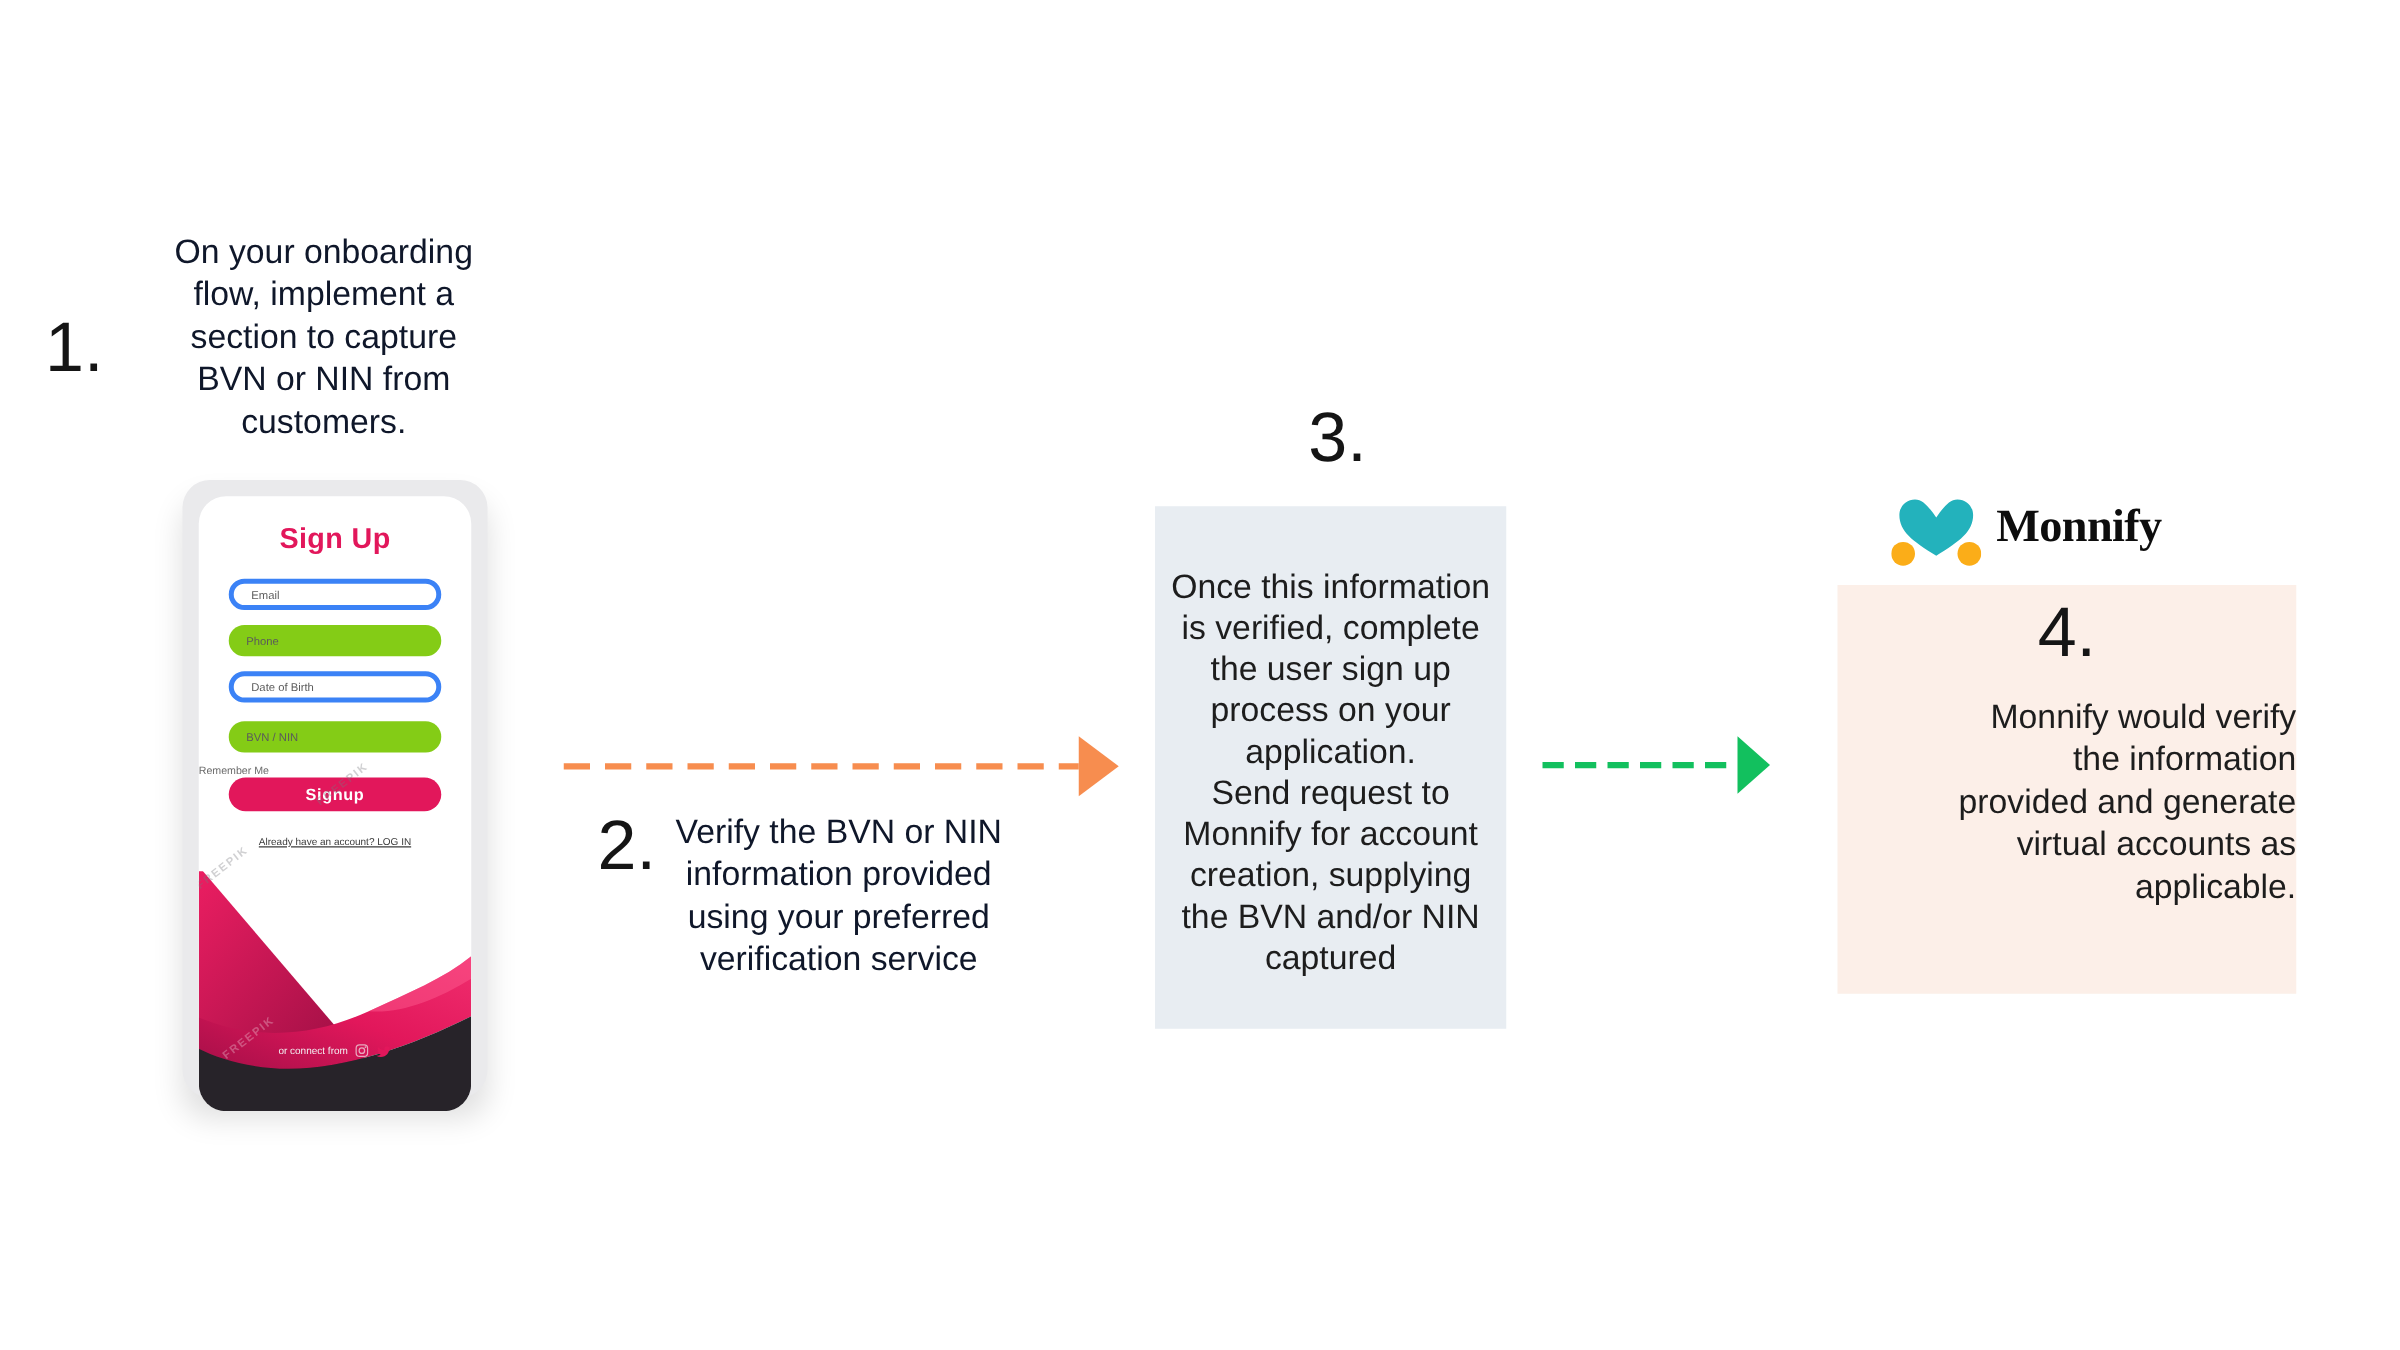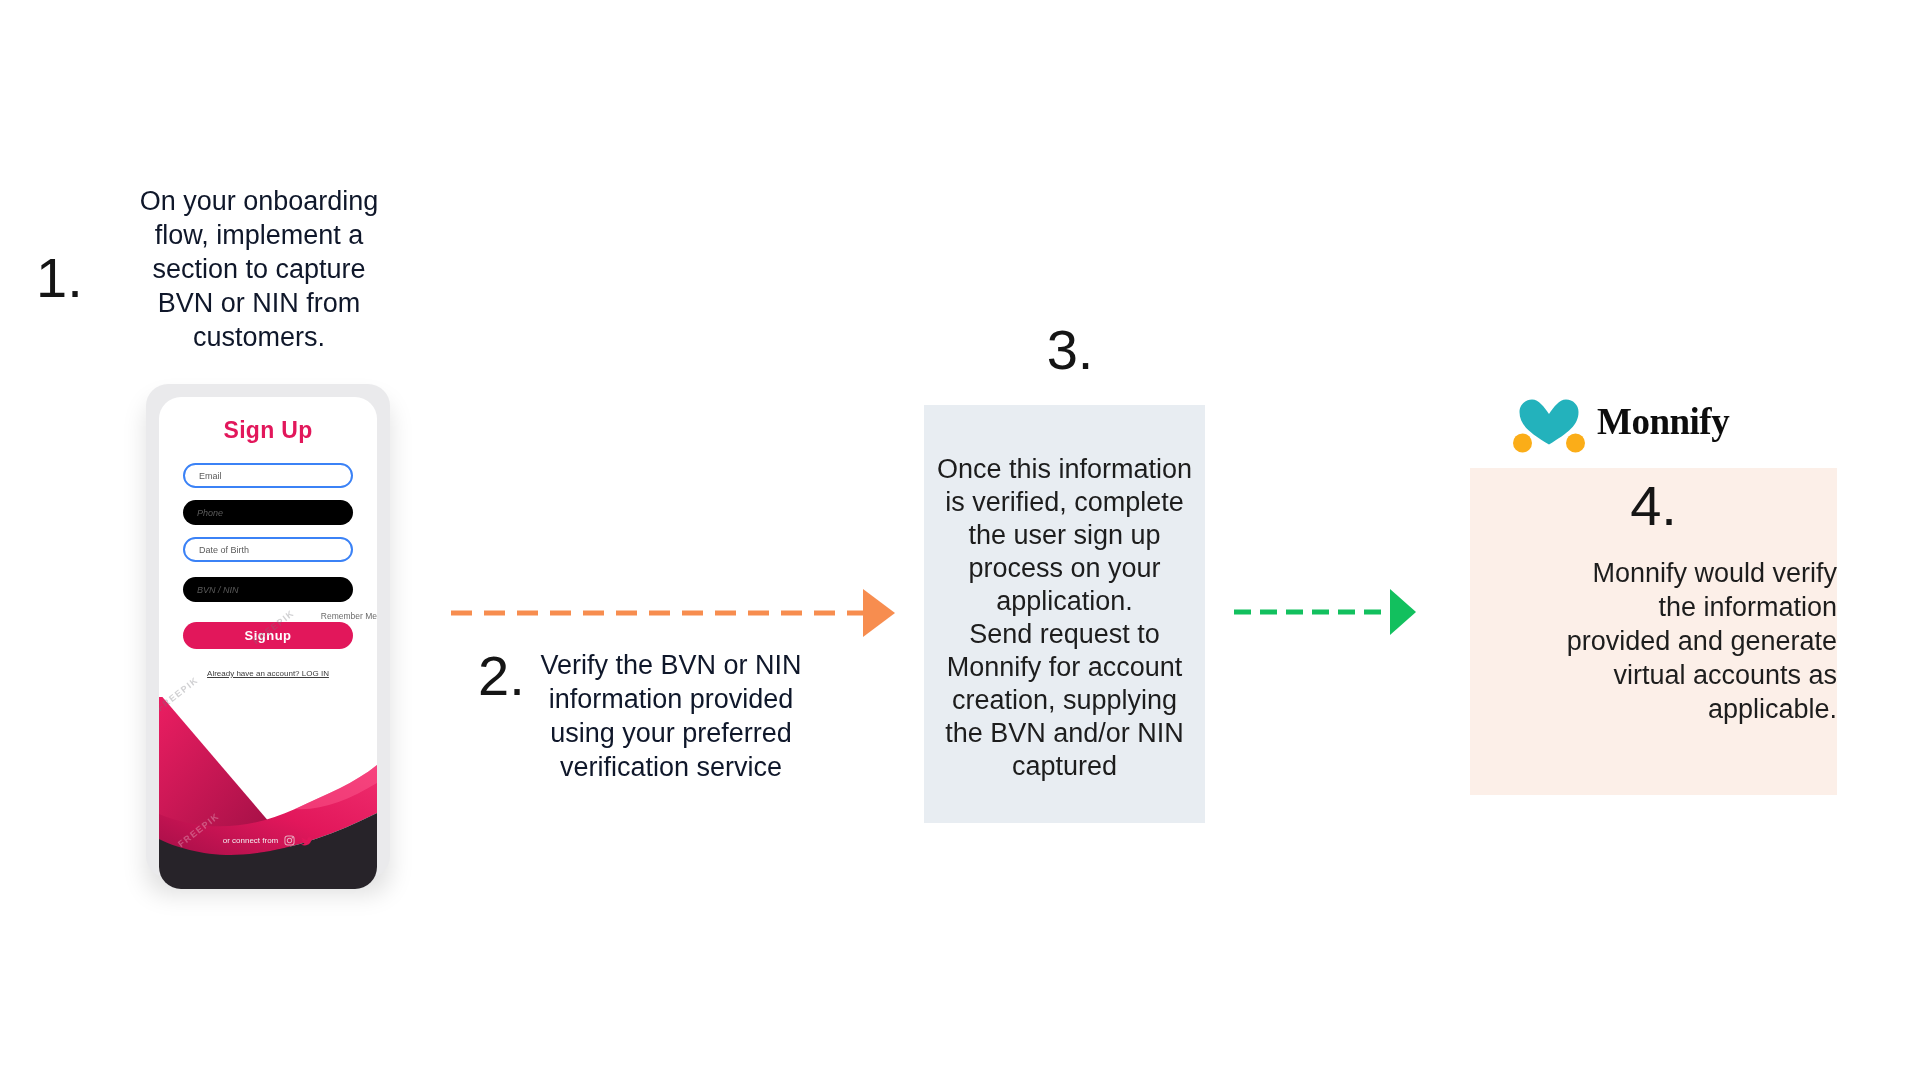--- a/index.html
+++ b/index.html
@@ -21,23 +21,23 @@
   
   .phone{position:absolute;left:146px;top:384px;width:244px;height:494px;background:#eaeaec;
          border-radius:22px;box-shadow:0 16px 24px rgba(0,0,0,.13);}
   .card{position:absolute;left:13px;top:13px;width:218px;height:492px;background:#ffffff;
         border-radius:22px;overflow:hidden;}
   .card-title{position:absolute;top:20px;left:0;width:100%;text-align:center;
               font-size:23px;font-weight:700;color:#e2175b;letter-spacing:.3px;}
   .field{position:absolute;left:24px;width:170px;height:25px;border-radius:13px;
          font-size:9px;color:#5b5b5b;display:flex;align-items:center;padding-left:14px;
          box-sizing:border-box;}
-  .field.outline{background:#ffffff;border:2px solid #3b82f6;}
-  .field.filled{background:#000000;font-style:italic;}
-  .remember{position:absolute;top:214px;left:0;width:100%;text-align:right;
+  .field.outline{background:#ffffff;border:4px solid #3b82f6;}
+  .field.filled{background:#84cc16;}
+  .remember{position:absolute;top:214px;left:0;width:100%;text-align:left;
             font-size:8.5px;color:#6b6b6b;}
   .signup-btn{position:absolute;top:225px;left:24px;width:170px;height:27px;border:none;
               border-radius:14px;background:#e2175b;color:#ffffff;font-size:13px;
               font-weight:600;font-family:"Liberation Sans",sans-serif;letter-spacing:.5px;}
   .login-hint{position:absolute;top:272px;left:0;width:100%;text-align:center;
               font-size:8px;color:#3c3c3c;text-decoration:underline;}
   .wave{position:absolute;left:0;bottom:0;width:218px;height:192px;}
   .connect-row{position:absolute;top:438px;left:0;width:100%;display:flex;gap:6px;
                justify-content:center;align-items:center;z-index:3;}
   .connect-text{font-size:8px;color:#f2eef0;}

